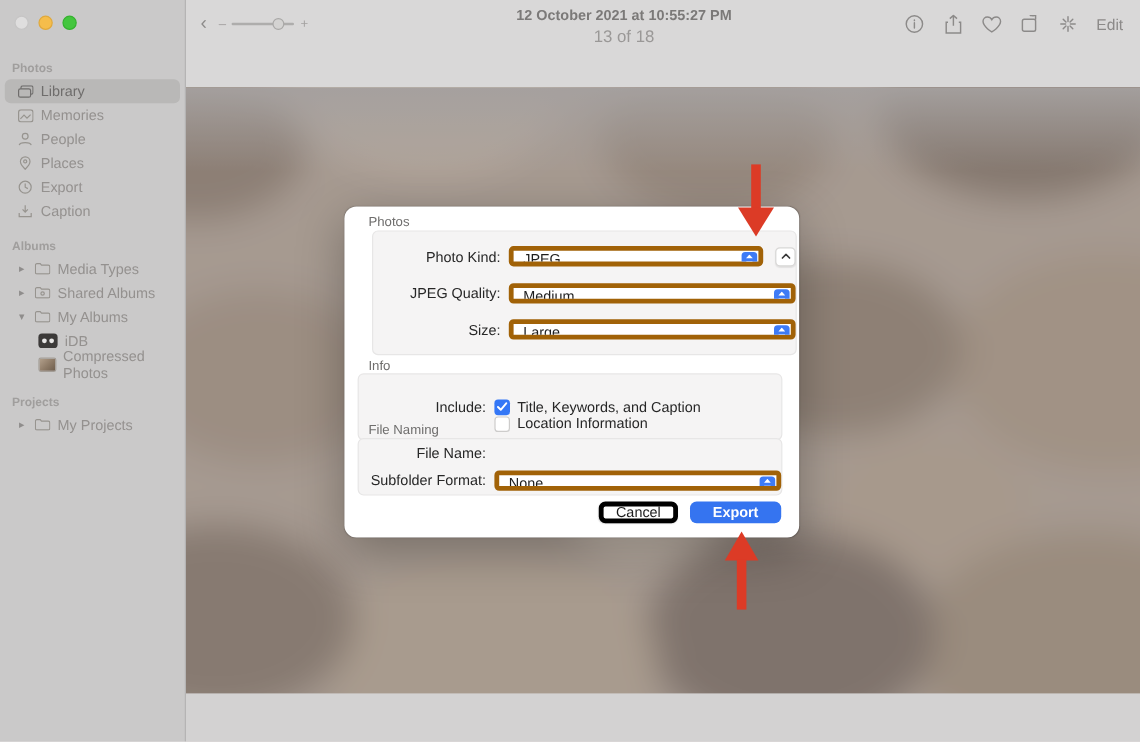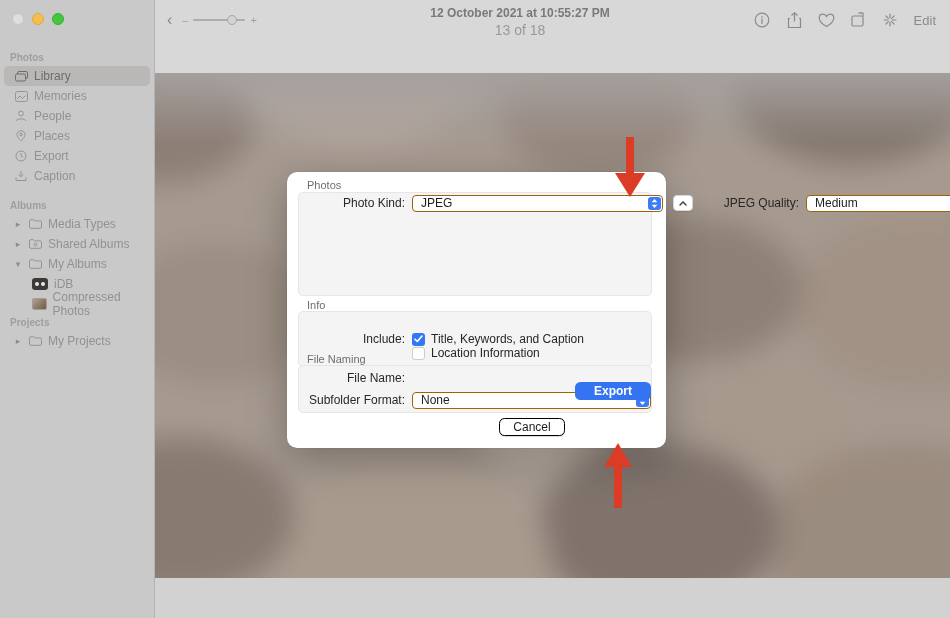--- a/index.html
+++ b/index.html
@@ -73,46 +73,46 @@
   .bottom-strip { position:absolute; left:155px; top:578px; width:795px; height:40px; background:#d3d2d2; z-index:1; }
 
   
   .dialog { position:absolute; left:287px; top:172px; width:379px; height:276px;
             background:#ffffff; border-radius:10px; z-index:5;
             box-shadow:0 12px 40px rgba(0,0,0,0.28), 0 0 1px rgba(0,0,0,0.25); }
   .grp-label { font-size:11px; color:#6f6e6d; }
   .lbl-photos { position:absolute; left:20px; top:7px; }
   .grp-box { position:absolute; left:11px; width:354px; background:#f5f4f4;
              border:1px solid #e7e6e6; border-radius:5px; }
-  .box-photos { top:20px; height:104px; display:flex; flex-direction:row; justify-content:space-evenly; }
+  .box-photos { top:20px; height:104px; display:flex; flex-direction:column; justify-content:space-evenly;margin-left:12px; }
   .drow { display:flex; align-items:center; height:20px; }
   .drow .rlabel { width:106px; text-align:right; font-size:12px; color:#272727; margin-right:7px; flex:none; }
-  .popup { position:relative; width:251px; height:17px; background:#fff; border:1px solid #a16207;
+  .popup { position:relative; width:251px; height:17px; background:#fff; border:4px solid #a16207;
            border-radius:4px; font-size:12px; color:#1d1d1d; line-height:15px; padding:0 22px 0 8px;
            white-space:nowrap; overflow:hidden; }
   .stepper { position:absolute; right:1px; top:1px; width:13px; height:13px; background:#3e7bf6;
              border-radius:3px; display:flex; align-items:center; justify-content:center; }
   .collapse-btn { margin-left:10px; width:20px; height:16px; background:#fff; border:1px solid #d8d7d6;
                   border-radius:4px; display:flex; align-items:center; justify-content:center;
                   box-shadow:0 1px 1px rgba(0,0,0,0.08); color:#3a3a3a; }
   .lbl-info { position:absolute; left:20px; top:127px; }
   .box-info { top:139px; height:56px; padding:20px 0; display:flex; flex-direction:column; justify-content:space-evenly; }
   .cbrow { display:flex; align-items:center; height:15px; }
   .cbrow .rlabel { width:106px; text-align:right; font-size:12px; color:#272727; margin-right:7px; flex:none; }
   .checkbox { width:13px; height:13px; border-radius:3px; flex:none; display:flex; align-items:center; justify-content:center; }
   .checkbox.checked { background:#3477f6; color:#fff; }
   .checkbox.unchecked { background:#fff; border:1px solid #cdcccb; }
   .cbrow .cblabel { font-size:12px; color:#272727; margin-left:6px; }
   .cbrow.second .rlabel { visibility:hidden; }
   .lbl-fn { position:absolute; left:20px; top:181px; }
   .box-fn { top:193px; height:48px; display:flex; flex-direction:column; justify-content:space-evenly; }
   .dlg-buttons { position:absolute; right:15px; bottom:12px; display:flex; gap:10px; }
   .btn { height:18px; border-radius:5.5px; font-size:12px; display:flex; align-items:center; justify-content:center; }
-  .btn-cancel { width:66px; background:#fff; border:1px solid #000000; color:#1d1d1d;
-                box-shadow:0 0.5px 1px rgba(0,0,0,0.15);margin-top:36px; }
+  .btn-cancel { width:66px; background:#fff; border:4px solid #000000; color:#1d1d1d;
+                box-shadow:0 0.5px 1px rgba(0,0,0,0.15); }
   .btn-export { width:76px; background:#3574f0; color:#fff; font-weight:600; }
 
   
   .arrow-down { position:absolute; left:615px; top:137px; width:30px; height:60px; z-index:6; }
   .arrow-down .shaft { position:absolute; left:11px; top:0; width:8px; height:37px; background:#dc3b26; }
   .arrow-down .head { position:absolute; left:0; top:36px; width:0; height:0;
     border-left:15px solid transparent; border-right:15px solid transparent; border-top:24px solid #dc3b26; }
   .arrow-up { position:absolute; left:604px; top:443px; width:28px; height:65px; z-index:6; }
   .arrow-up .head { position:absolute; left:0; top:0; width:0; height:0;
     border-left:14px solid transparent; border-right:14px solid transparent; border-bottom:24px solid #dc3b26; }
@@ -231,21 +231,21 @@
           <i></i>
         </span>
       <span>iDB</span>
     </div>
 
     <div class="side-item child">
       <span class="thumb-chip"></span>
       <span>Compressed Photos</span>
     </div>
 
-    <div class="side-header" style="margin-top:3px;">Projects</div>
+    <div class="side-header" style="margin-top:16px;">Projects</div>
 
     <div class="side-item">
       <span class="chev">▸</span>
       <span class="side-icon">
         <svg width="13" height="10" viewBox="0 0 13 10" fill="none" stroke="currentColor" stroke-width="1">
           <path d="M0.5 2 C0.5 1.2 1 0.7 1.8 0.7 L4.5 0.7 L5.6 1.9 L11.2 1.9 C12 1.9 12.5 2.4 12.5 3.2 L12.5 8 C12.5 8.8 12 9.3 11.2 9.3 L1.8 9.3 C1 9.3 0.5 8.8 0.5 8 Z"></path>
         </svg>
       </span>
       <span>My Projects</span>
     </div>

